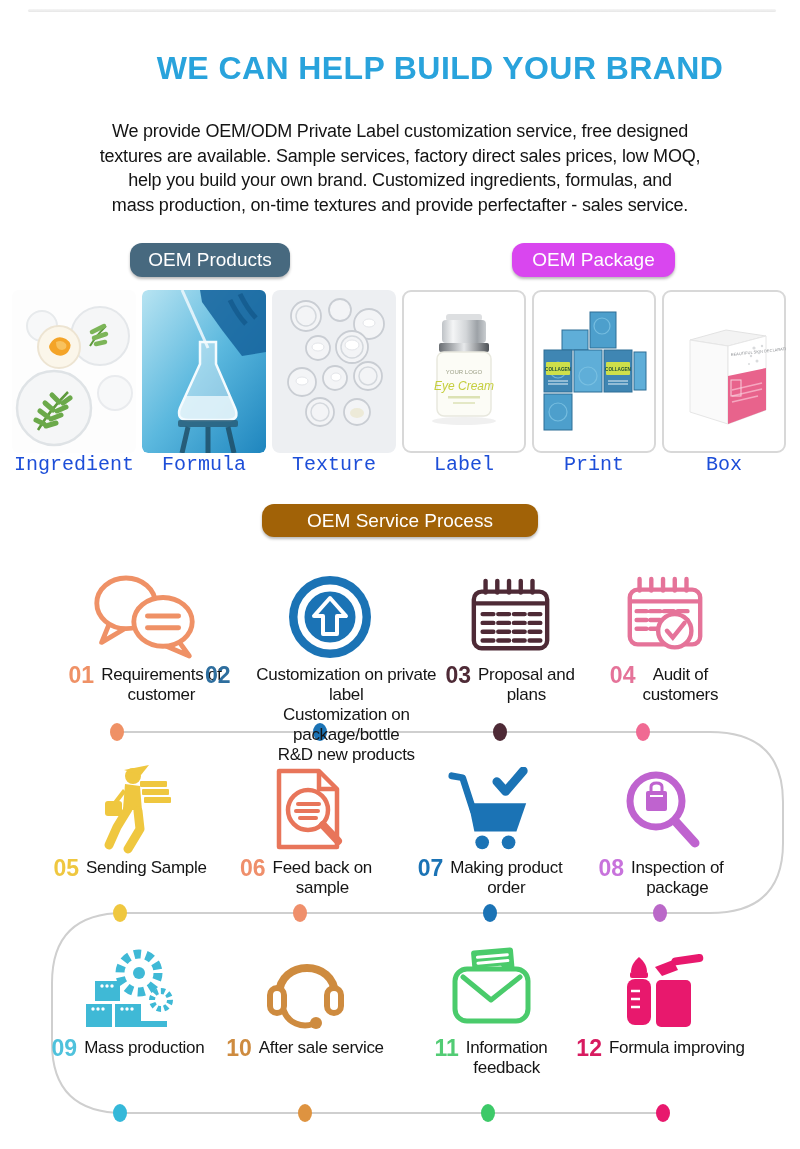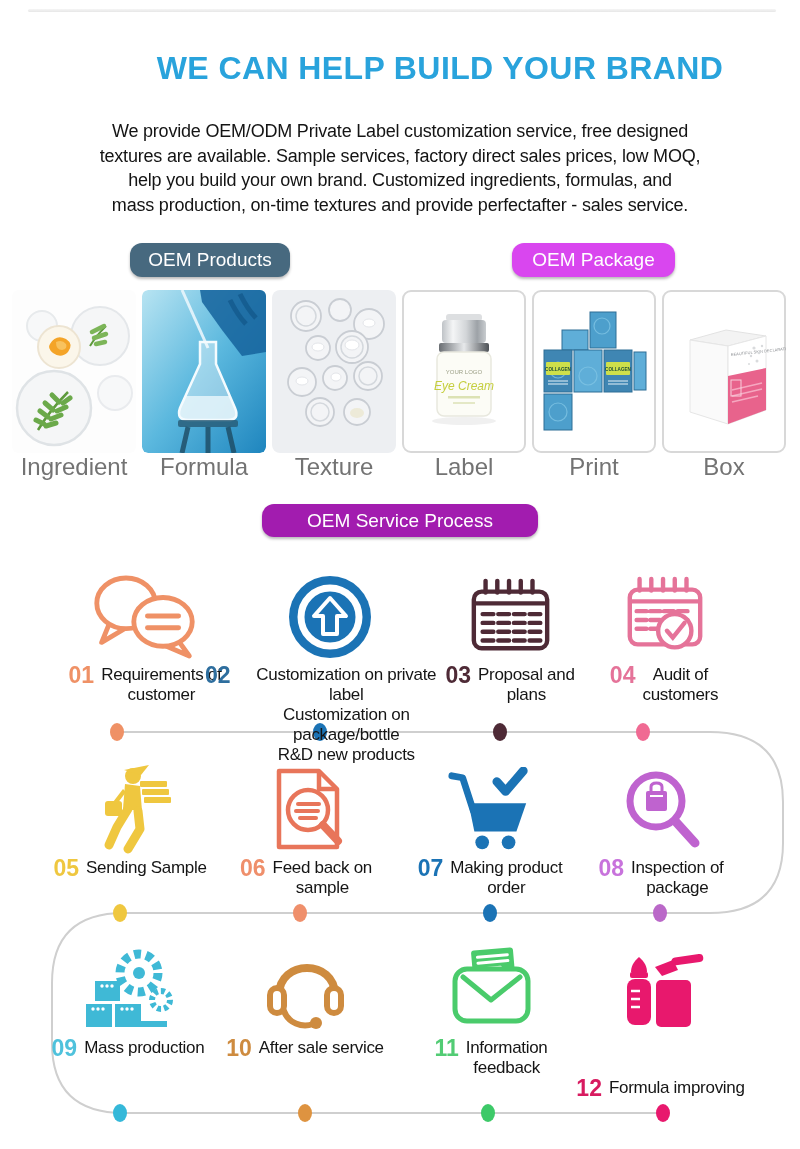--- a/index.html
+++ b/index.html
@@ -16,21 +16,21 @@
     font-size:18px;line-height:24.5px;color:#141414;letter-spacing:-.2px;}
 
   .badge{position:absolute;height:34px;line-height:34px;text-align:center;color:#fff;
     font-size:19px;border-radius:12px;box-shadow:0 2px 3px rgba(0,0,0,.28);}
   .badge.products{left:130px;top:243px;width:160px;}
   .badge.package{left:512px;top:243px;width:163px;}
   .badge.process-badge{left:262px;top:504px;width:276px;height:33px;line-height:33px;}
 
   .g-card{position:absolute;top:290px;width:124px;height:163px;border-radius:6px;overflow:hidden;}
   .g1{left:12px}.g2{left:142px}.g3{left:272px}.g4{left:402px}.g5{left:532px}.g6{left:662px}
-  .g-label{position:absolute;top:453px;width:124px;text-align:center;font-size:24px;color:#737373;}
+  .g-label{position:absolute;top:453px;width:124px;text-align:center;font-size:20px;color:#1d4ed8;font-family:Liberation Mono, monospace;}
 
   .process{position:absolute;left:0;top:548px;width:800px;height:601px;}
   .flow-svg{position:absolute;left:0;top:0;}
 
   .step{position:absolute;display:flex;flex-direction:column;align-items:center;}
   .step .icon{height:97px;display:flex;align-items:flex-end;justify-content:center;}
   .slabel{display:flex;align-items:flex-start;justify-content:center;gap:7px;margin-top:3px;}
   .snum{font-size:23px;font-weight:700;line-height:21px;}
   .stext{font-size:17px;line-height:20px;color:#151515;text-align:center;letter-spacing:-.3px;}
   .sline{display:block;}
@@ -39,21 +39,21 @@
   .s02{left:205px;top:17px;width:250px;}
   .s03{left:420px;top:17px;width:180px;}
   .s04{left:578px;top:17px;width:172px;}
   .s05{left:30px;top:210px;width:200px;}
   .s06{left:212px;top:210px;width:188px;}
   .s07{left:400px;top:210px;width:180px;}
   .s08{left:575px;top:210px;width:172px;}
   .s09{left:28px;top:390px;width:200px;}
   .s10{left:210px;top:390px;width:190px;}
   .s11{left:405px;top:390px;width:172px;justify-content:flex-end;}
-  .s12{left:568px;top:390px;width:185px;gap:40px;}
+  .s12{left:568px;top:390px;width:185px;}
 </style>
 </head>
 <body>
 
 <div id="screen">
 
   <div class="top-rule"></div>
 
   <div class="title" style="color: rgb(41, 163, 220);">WE CAN HELP BUILD YOUR BRAND</div>
 
@@ -229,21 +229,21 @@
     </svg>
   </div>
 
   <div class="g-label g1">Ingredient</div>
   <div class="g-label g2">Formula</div>
   <div class="g-label g3">Texture</div>
   <div class="g-label g4">Label</div>
   <div class="g-label g5">Print</div>
   <div class="g-label g6">Box</div>
 
-  <div class="badge process-badge" style="background-color: #a21caf;">OEM Service Process</div>
+  <div class="badge process-badge" style="background-color: #a16207;">OEM Service Process</div>
 
   <div class="process">
 
     <svg class="flow-svg" viewBox="0 0 800 601" width="800" height="601">
       <path d="M117 184 H710 Q783 184 783 254 V295 Q783 365 710 365 H124 Q52 365 52 435 V495 Q52 565 124 565 H663" fill="none" stroke="#CFCFCF" stroke-width="2"></path>
       <g>
         <ellipse cx="117" cy="184" rx="7" ry="9" fill="#EF9166"></ellipse>
         <ellipse cx="320" cy="184" rx="7" ry="9" fill="#1B73B5"></ellipse>
         <ellipse cx="500" cy="184" rx="7" ry="9" fill="#4E2A36"></ellipse>
         <ellipse cx="643" cy="184" rx="7" ry="9" fill="#F06A93"></ellipse>

